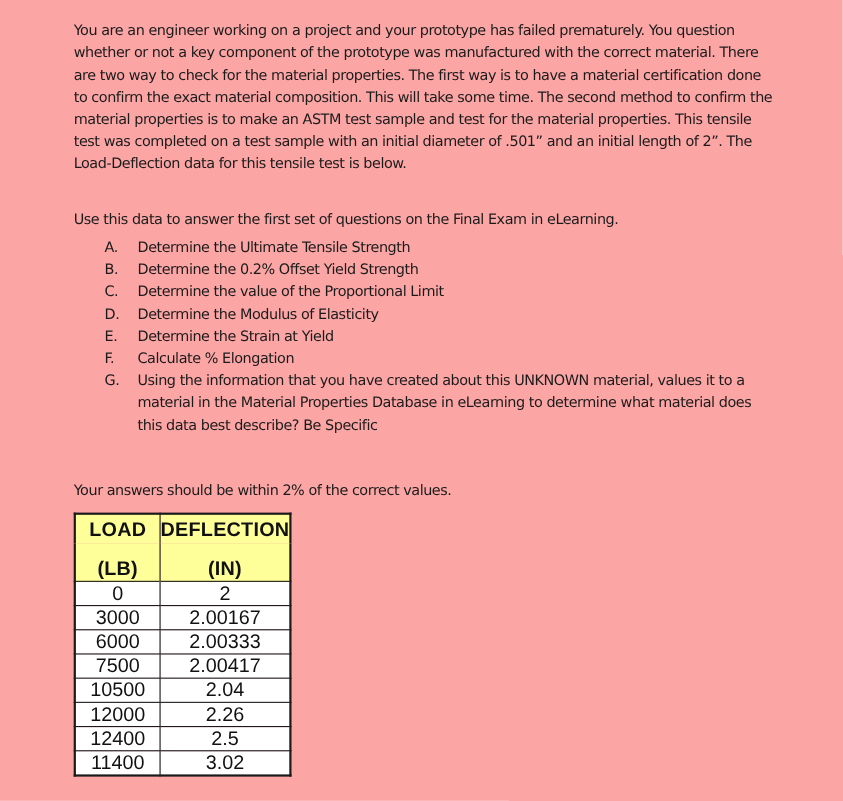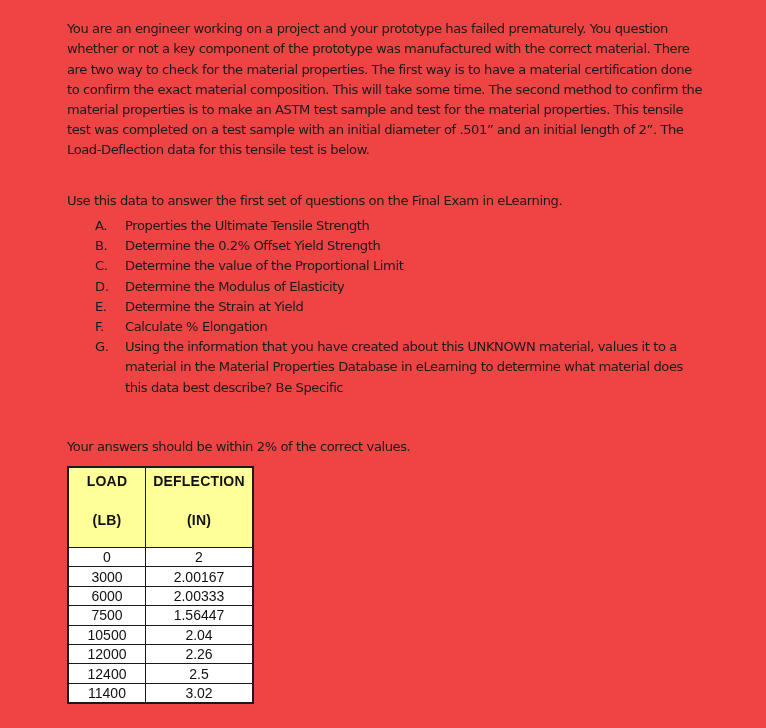--- a/index.html
+++ b/index.html
@@ -15,21 +15,21 @@
     font-family: "Liberation Sans", sans-serif;
     color: #1a1a1a;
   }
 
   #page {
     position: absolute;
     left: 0;
     top: 0;
     width: 766px;
     height: 728px;
-    background: #ef4444;
+    background: #fca5a5;
   }
 
   
   .prose {
     position: absolute;
     left: 67px;
     width: 640px;
     font-family: "DejaVu Sans", "Liberation Sans", sans-serif;
     font-size: 13.1px;
     line-height: 20.2px;
@@ -72,21 +72,21 @@
     display: block;
   }
 
   
   #load-deflection-table {
     position: absolute;
     left: 67px;
     top: 466px;
     border-collapse: collapse;
     font-family: "Liberation Sans", sans-serif;
-    font-size: 14px;
+    font-size: 18px;
     color: #111111;
     border: 2px solid #1a1a1a;
   }
   #load-deflection-table td,
   #load-deflection-table th {
     border: 1px solid #1a1a1a;
     padding: 0;
     text-align: center;
     vertical-align: middle;
     font-weight: normal;
@@ -98,41 +98,41 @@
     background: #ffff99;
     font-weight: bold;
     border-bottom: none;
     height: 26px;
     letter-spacing: 0.2px;
   }
   #load-deflection-table thead tr.unit-row th {
     border-top: none;
     height: 34px;
     vertical-align: bottom;
-    padding-bottom: 19px;
+    padding-bottom: 0;
     margin-left: 21px;
   }
   #load-deflection-table tbody td {
     height: 18.4px;
     background: #ffffff;
   }
 </style>
 </head>
 <body>
 
 <div id="page">
 
   <p class="prose" id="intro-paragraph">You are an engineer working on a project and your prototype has failed prematurely. You question whether or not a key component of the prototype was manufactured with the correct material.  There are two way to check for the material properties.  The first way is to have a material certification done to confirm the exact material composition.  This will take some time.  The second method to confirm the material properties is to make an ASTM test sample and test for the material properties.  This tensile test was completed on a test sample with an initial diameter of .501” and an initial length of 2”.  The Load-Deflection data for this tensile test is below.</p>
 
   <p class="prose" id="instruction-line">Use this data to answer the first set of questions on the Final Exam in eLearning.</p>
 
   <ol id="question-list">
     <li>
       <span class="marker">A.</span>
-      <span class="qtext">Properties the Ultimate Tensile Strength</span>
+      <span class="qtext">Determine the Ultimate Tensile Strength</span>
     </li>
     <li>
       <span class="marker">B.</span>
       <span class="qtext">Determine the 0.2% Offset Yield Strength</span>
     </li>
     <li>
       <span class="marker">C.</span>
       <span class="qtext">Determine the value of the Proportional Limit</span>
     </li>
     <li>
@@ -174,21 +174,21 @@
       <tr>
         <td>3000</td>
         <td>2.00167</td>
       </tr>
       <tr>
         <td>6000</td>
         <td>2.00333</td>
       </tr>
       <tr>
         <td>7500</td>
-        <td>1.56447</td>
+        <td>2.00417</td>
       </tr>
       <tr>
         <td>10500</td>
         <td>2.04</td>
       </tr>
       <tr>
         <td>12000</td>
         <td>2.26</td>
       </tr>
       <tr>

